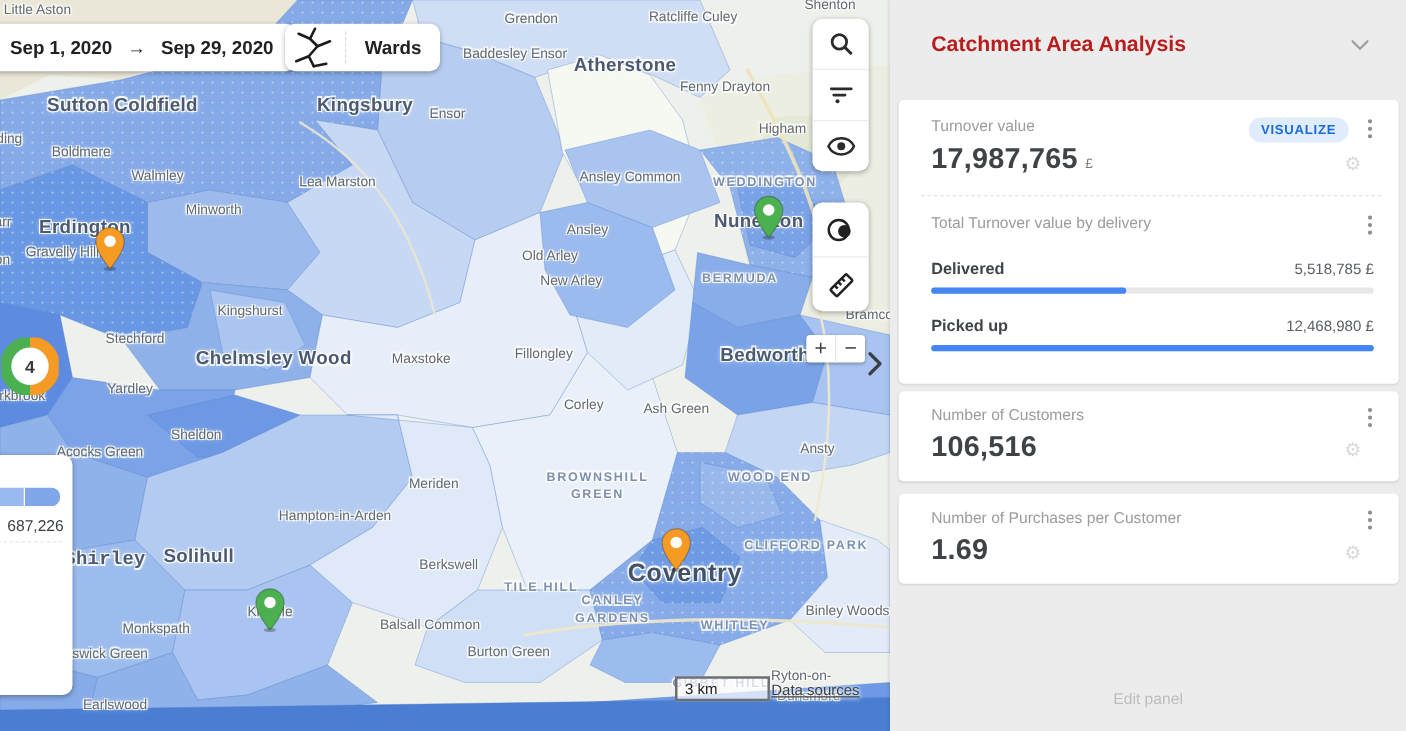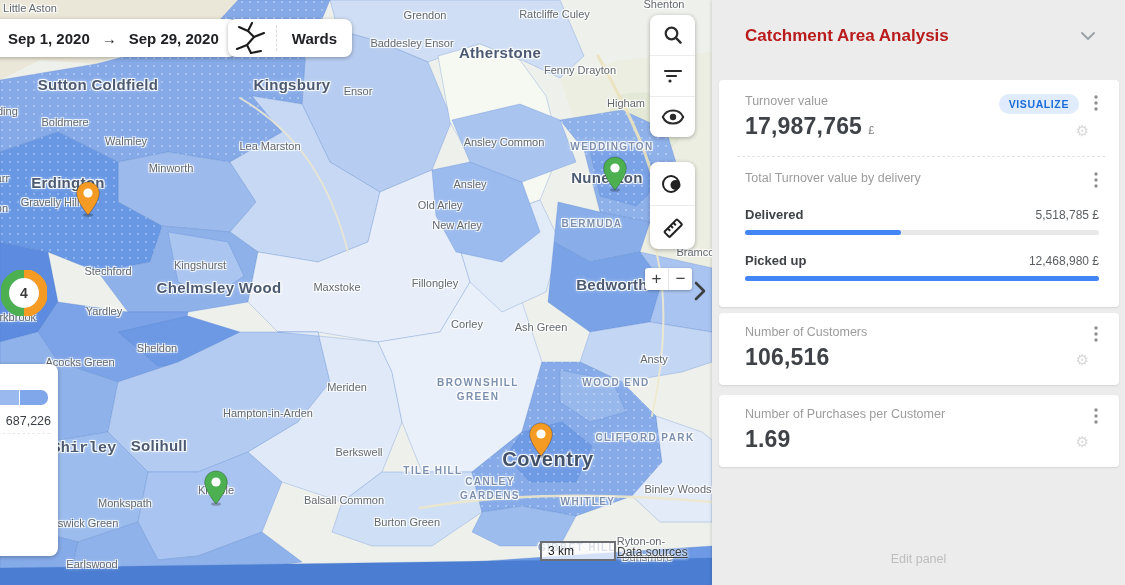--- a/index.html
+++ b/index.html
@@ -179,21 +179,21 @@
         <span class="map-label lbl-sm" style="left: 222px; top: 37px;">Middleton</span>
         <span class="map-label lbl-sm" style="left: -14px; top: 111px;">Kingstanding</span>
         <span class="map-label lbl-sm" style="left: 65px; top: 122px;">Boldmere</span>
         <span class="map-label lbl-sm" style="left: 126px; top: 141px;">Walmley</span>
         <span class="map-label lbl-sm" style="left: 171px; top: 168px;">Minworth</span>
         <span class="map-label lbl-sm" style="left: 270px; top: 146px;">Lea Marston</span>
         <span class="map-label lbl-sm" style="left: -16px; top: 178px;">Perry Barr</span>
         <span class="map-label lbl-sm" style="left: 50px; top: 202px;">Gravelly Hill</span>
         <span class="map-label lbl-sm" style="left: -6px; top: 208px;">Aston</span>
         <span class="map-label lbl-sm" style="left: 8px; top: 317px;">Sparkbrook</span>
-        <span class="map-label lbl-sm" style="left: 200px; top: 249px; margin-top: 16px;">Kingshurst</span>
+        <span class="map-label lbl-sm" style="left: 200px; top: 249px;">Kingshurst</span>
         <span class="map-label lbl-sm" style="left: 108px; top: 271px;">Stechford</span>
         <span class="map-label lbl-sm" style="left: 104px; top: 311px;">Yardley</span>
         <span class="map-label lbl-sm" style="left: 80px; top: 362px;">Acocks Green</span>
         <span class="map-label lbl-sm" style="left: 157px; top: 348px;">Sheldon</span>
         <span class="map-label lbl-sm" style="left: 337px; top: 287px;">Maxstoke</span>
         <span class="map-label lbl-sm" style="left: 435px; top: 283px;">Fillongley</span>
         <span class="map-label lbl-sm" style="left: 440px; top: 205px;">Old Arley</span>
         <span class="map-label lbl-sm" style="left: 457px; top: 225px;">New Arley</span>
         <span class="map-label lbl-sm" style="left: 504px; top: 142px;">Ansley Common</span>
         <span class="map-label lbl-sm" style="left: 470px; top: 184px;">Ansley</span>

